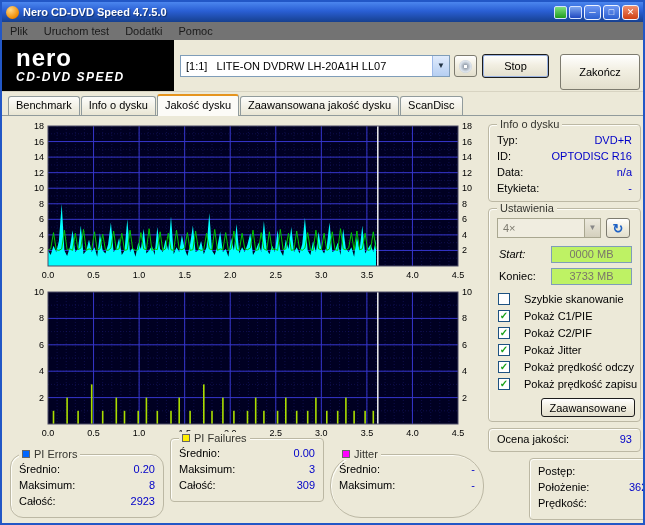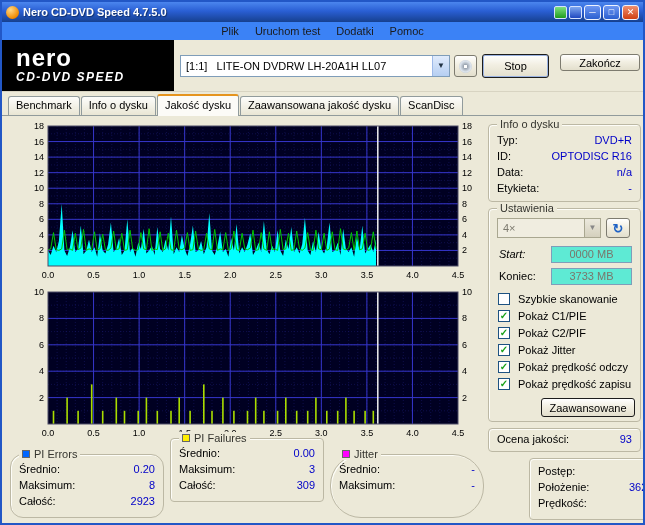--- a/index.html
+++ b/index.html
@@ -14,36 +14,36 @@
   .appicon { width:13px; height:13px; border-radius:50%; background:radial-gradient(circle at 35% 30%,#ffd886,#f08a00 70%,#b24d00); }
   .tb-right { margin-left:auto; display:flex; gap:2px; align-items:center; }
   .mini-ic { width:13px; height:13px; border:1px solid #d5e2ff; border-radius:2px; }
   .mini-green { background:linear-gradient(#7fe07f,#1f9c1f); }
   .mini-blue { background:linear-gradient(#7fa8f0,#1f48c0); }
   .tb-btn { width:17px; height:15px; border-radius:3px; border:1px solid #eef3ff;
     background:linear-gradient(#6e97f2,#2a5fd0); color:#fff; font-size:9px; line-height:13px; text-align:center; }
   .tb-close { background:linear-gradient(#f09070,#cf3f12); }
 
   
-  .menubar { position:absolute; left:0; top:20px; right:0; height:18px; display:flex; align-items:center; background:#3b82f6;justify-content:center; }
+  .menubar { position:absolute; left:0; top:20px; right:0; height:18px; display:flex; align-items:center; background:#737373; }
   .menu-item { padding:2px 8px; color:#1a1a1a; }
 
   
   .header { position:absolute; left:0; top:38px; right:0; height:52px; background:#ece9d8; border-bottom:1px solid #d8d4c2; }
   .logo { position:absolute; left:0; top:0; width:172px; height:51px; background:#000; color:#fff; padding:4px 0 0 14px; }
   .logo .l1 { font-size:24px; font-weight:bold; letter-spacing:1px; }
   .logo .l2 { font-size:12px; font-weight:bold; font-style:italic; letter-spacing:1.5px; margin-top:-2px; }
   .combo { position:absolute; left:178px; top:15px; width:270px; height:22px; background:#fff; border:1px solid #7f9db9; display:flex; align-items:center; }
   .combo .ctext { flex:1; padding-left:5px; white-space:pre; overflow:hidden; }
   .combo .drop { width:17px; height:100%; background:linear-gradient(#e0ebfc,#b6cff2); border-left:1px solid #9db9e8; text-align:center; font-size:8px; line-height:20px; color:#234; }
   .xpbtn { background:linear-gradient(#ffffff,#f2efe2 45%,#e3dfcd); border:1px solid #7d7b6f; border-radius:3px; font-size:11px; text-align:center; }
   .eject { position:absolute; left:452px; top:15px; width:23px; height:22px; display:flex; align-items:center; justify-content:center; }
   .disc-ic { width:13px; height:13px; border-radius:50%; background:radial-gradient(circle,#fff 18%,#9aa4b0 20%,#dfe6ee 60%,#8d98a6); }
   .btn-stop { position:absolute; left:480px; top:14px; width:67px; height:24px; border:1px solid #1c1c1c; box-shadow:inset 0 0 0 1px #9ab2e0; }
-  .btn-exit { position:absolute; left:558px; top:14px; width:80px; height:17px; }
+  .btn-exit { position:absolute; left:558px; top:14px; width:80px; height:36px; }
 
   
   .tabstrip { position:absolute; left:0; top:91px; right:0; height:23px; display:flex; align-items:flex-end; padding-left:6px; border-bottom:1px solid #919b9c; }
   .tab { padding:2px 7px 3px; height:19px; margin-right:1px; border:1px solid #919b9c; border-bottom:none;
     border-radius:3px 3px 0 0; background:linear-gradient(#fdfdfb,#e9e6d4); white-space:nowrap; }
   .tab.active { background:#fcfbf7; height:22px; border-top:2px solid #e5941e; margin-bottom:-1px; padding-top:3px; }
 
   
   .chartbox { position:absolute; }
   .tick { font-family:"Liberation Sans",sans-serif; font-size:9px; fill:#000; }
@@ -54,23 +54,23 @@
   .sq { width:8px; height:8px; display:inline-block; margin-right:4px; border:1px solid #666; }
   .irow { display:flex; justify-content:space-between; padding:2px 8px; }
   .bval { color:#0000c8; }
 
   
   .speed-combo { position:absolute; left:8px; top:9px; width:104px; height:20px; background:#f0ede0; border:1px solid #a9a790; display:flex; align-items:center; color:#7c7a6e; }
   .speed-combo .ctext { flex:1; padding-left:5px; }
   .speed-combo .drop { width:16px; height:100%; background:linear-gradient(#ece9dd,#d4d0bd); border-left:1px solid #a9a790; text-align:center; font-size:8px; line-height:18px; color:#888; }
   .refresh { position:absolute; left:117px; top:9px; width:24px; height:20px; color:#1f62c5; font-weight:bold; font-size:13px; line-height:17px; }
   .flabel { position:absolute; left:10px; }
-  .sfield { position:absolute; left:62px; width:81px; height:17px; background:#5eead4; border:1px solid #7f9db9; color:#76story;
+  .sfield { position:absolute; left:62px; width:81px; height:17px; background:#bef264; border:1px solid #7f9db9; color:#76story;
     color:#7a766b; text-align:center; line-height:15px; }
-  .cbrow { position:absolute; left:9px; display:flex; align-items:center; gap:8px; width:140px; white-space:nowrap; overflow:hidden; }
+  .cbrow { position:absolute; left:9px; display:flex; align-items:center; gap:14px; width:140px; white-space:nowrap; overflow:hidden; }
   .cb { width:12px; height:12px; min-width:12px; border:1px solid #1d5281; background:#fff; font-size:10px; line-height:10px; text-align:center; color:#18a018; font-weight:bold; }
   .btn-adv { position:absolute; right:5px; top:189px; width:94px; height:19px; border:1px solid #1c1c1c; }
 </style>
 </head>
 <body>
 
 <div id="window">
 
   <div class="titlebar">
     <div class="appicon"></div>

